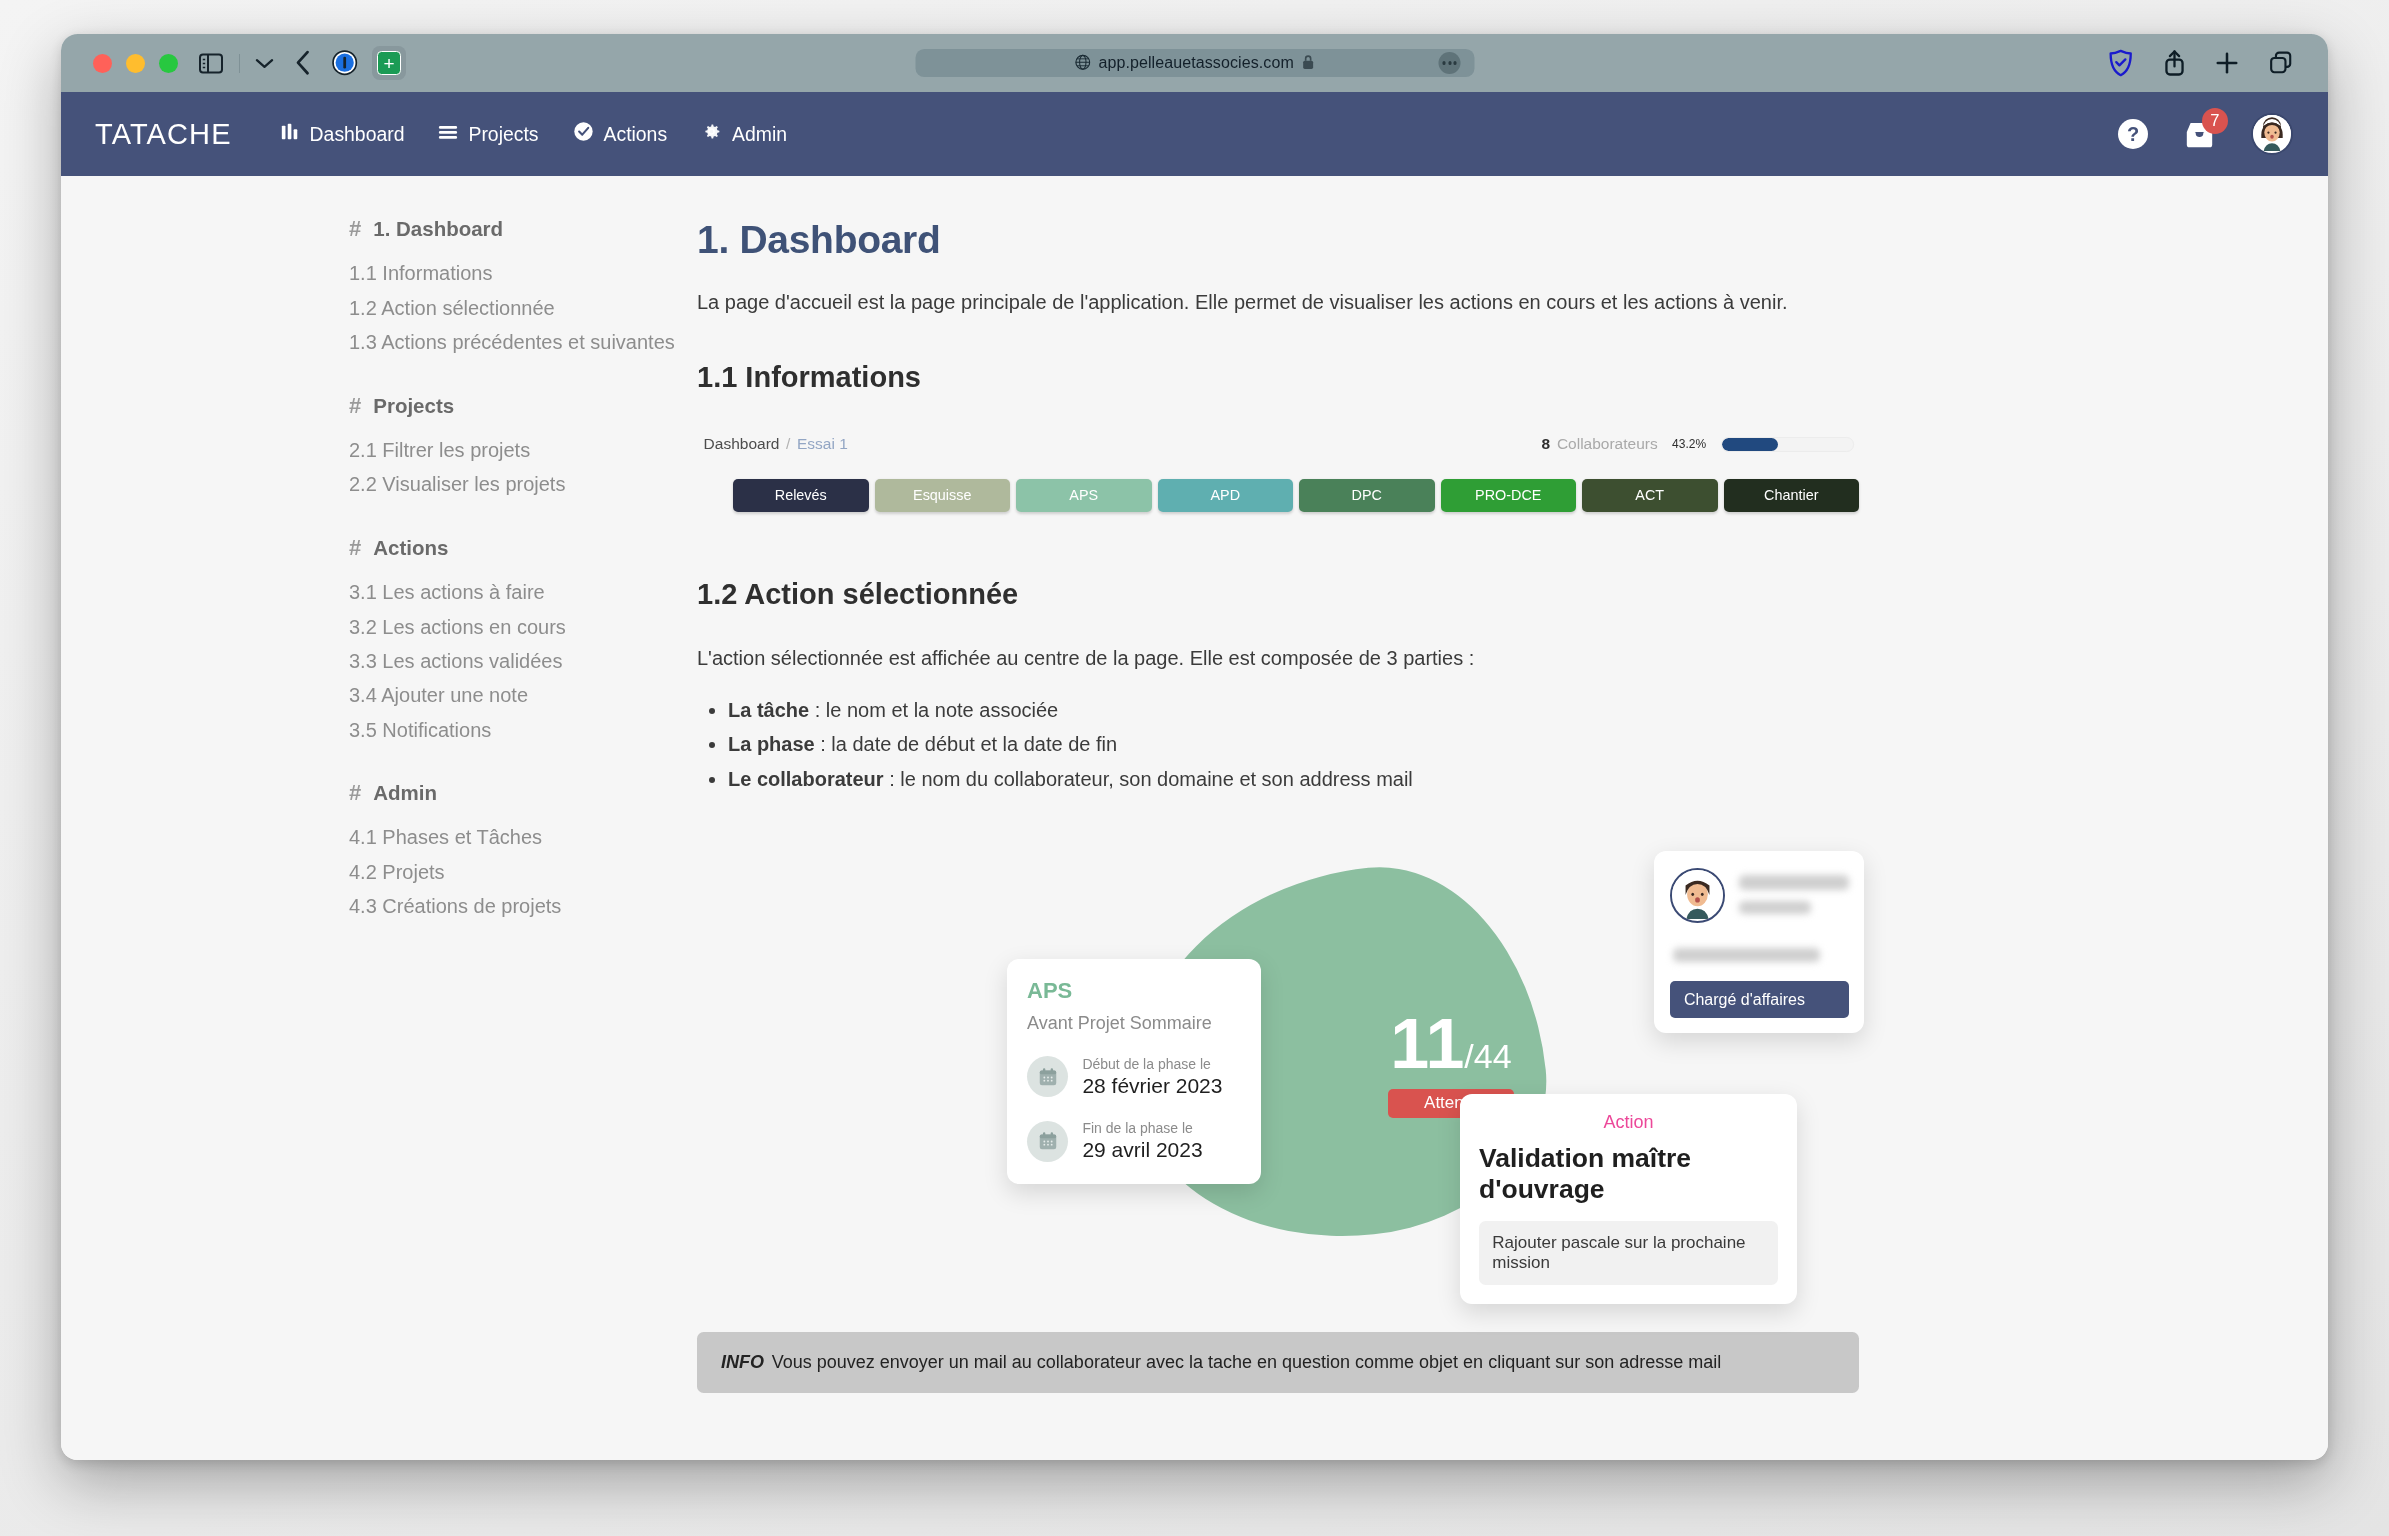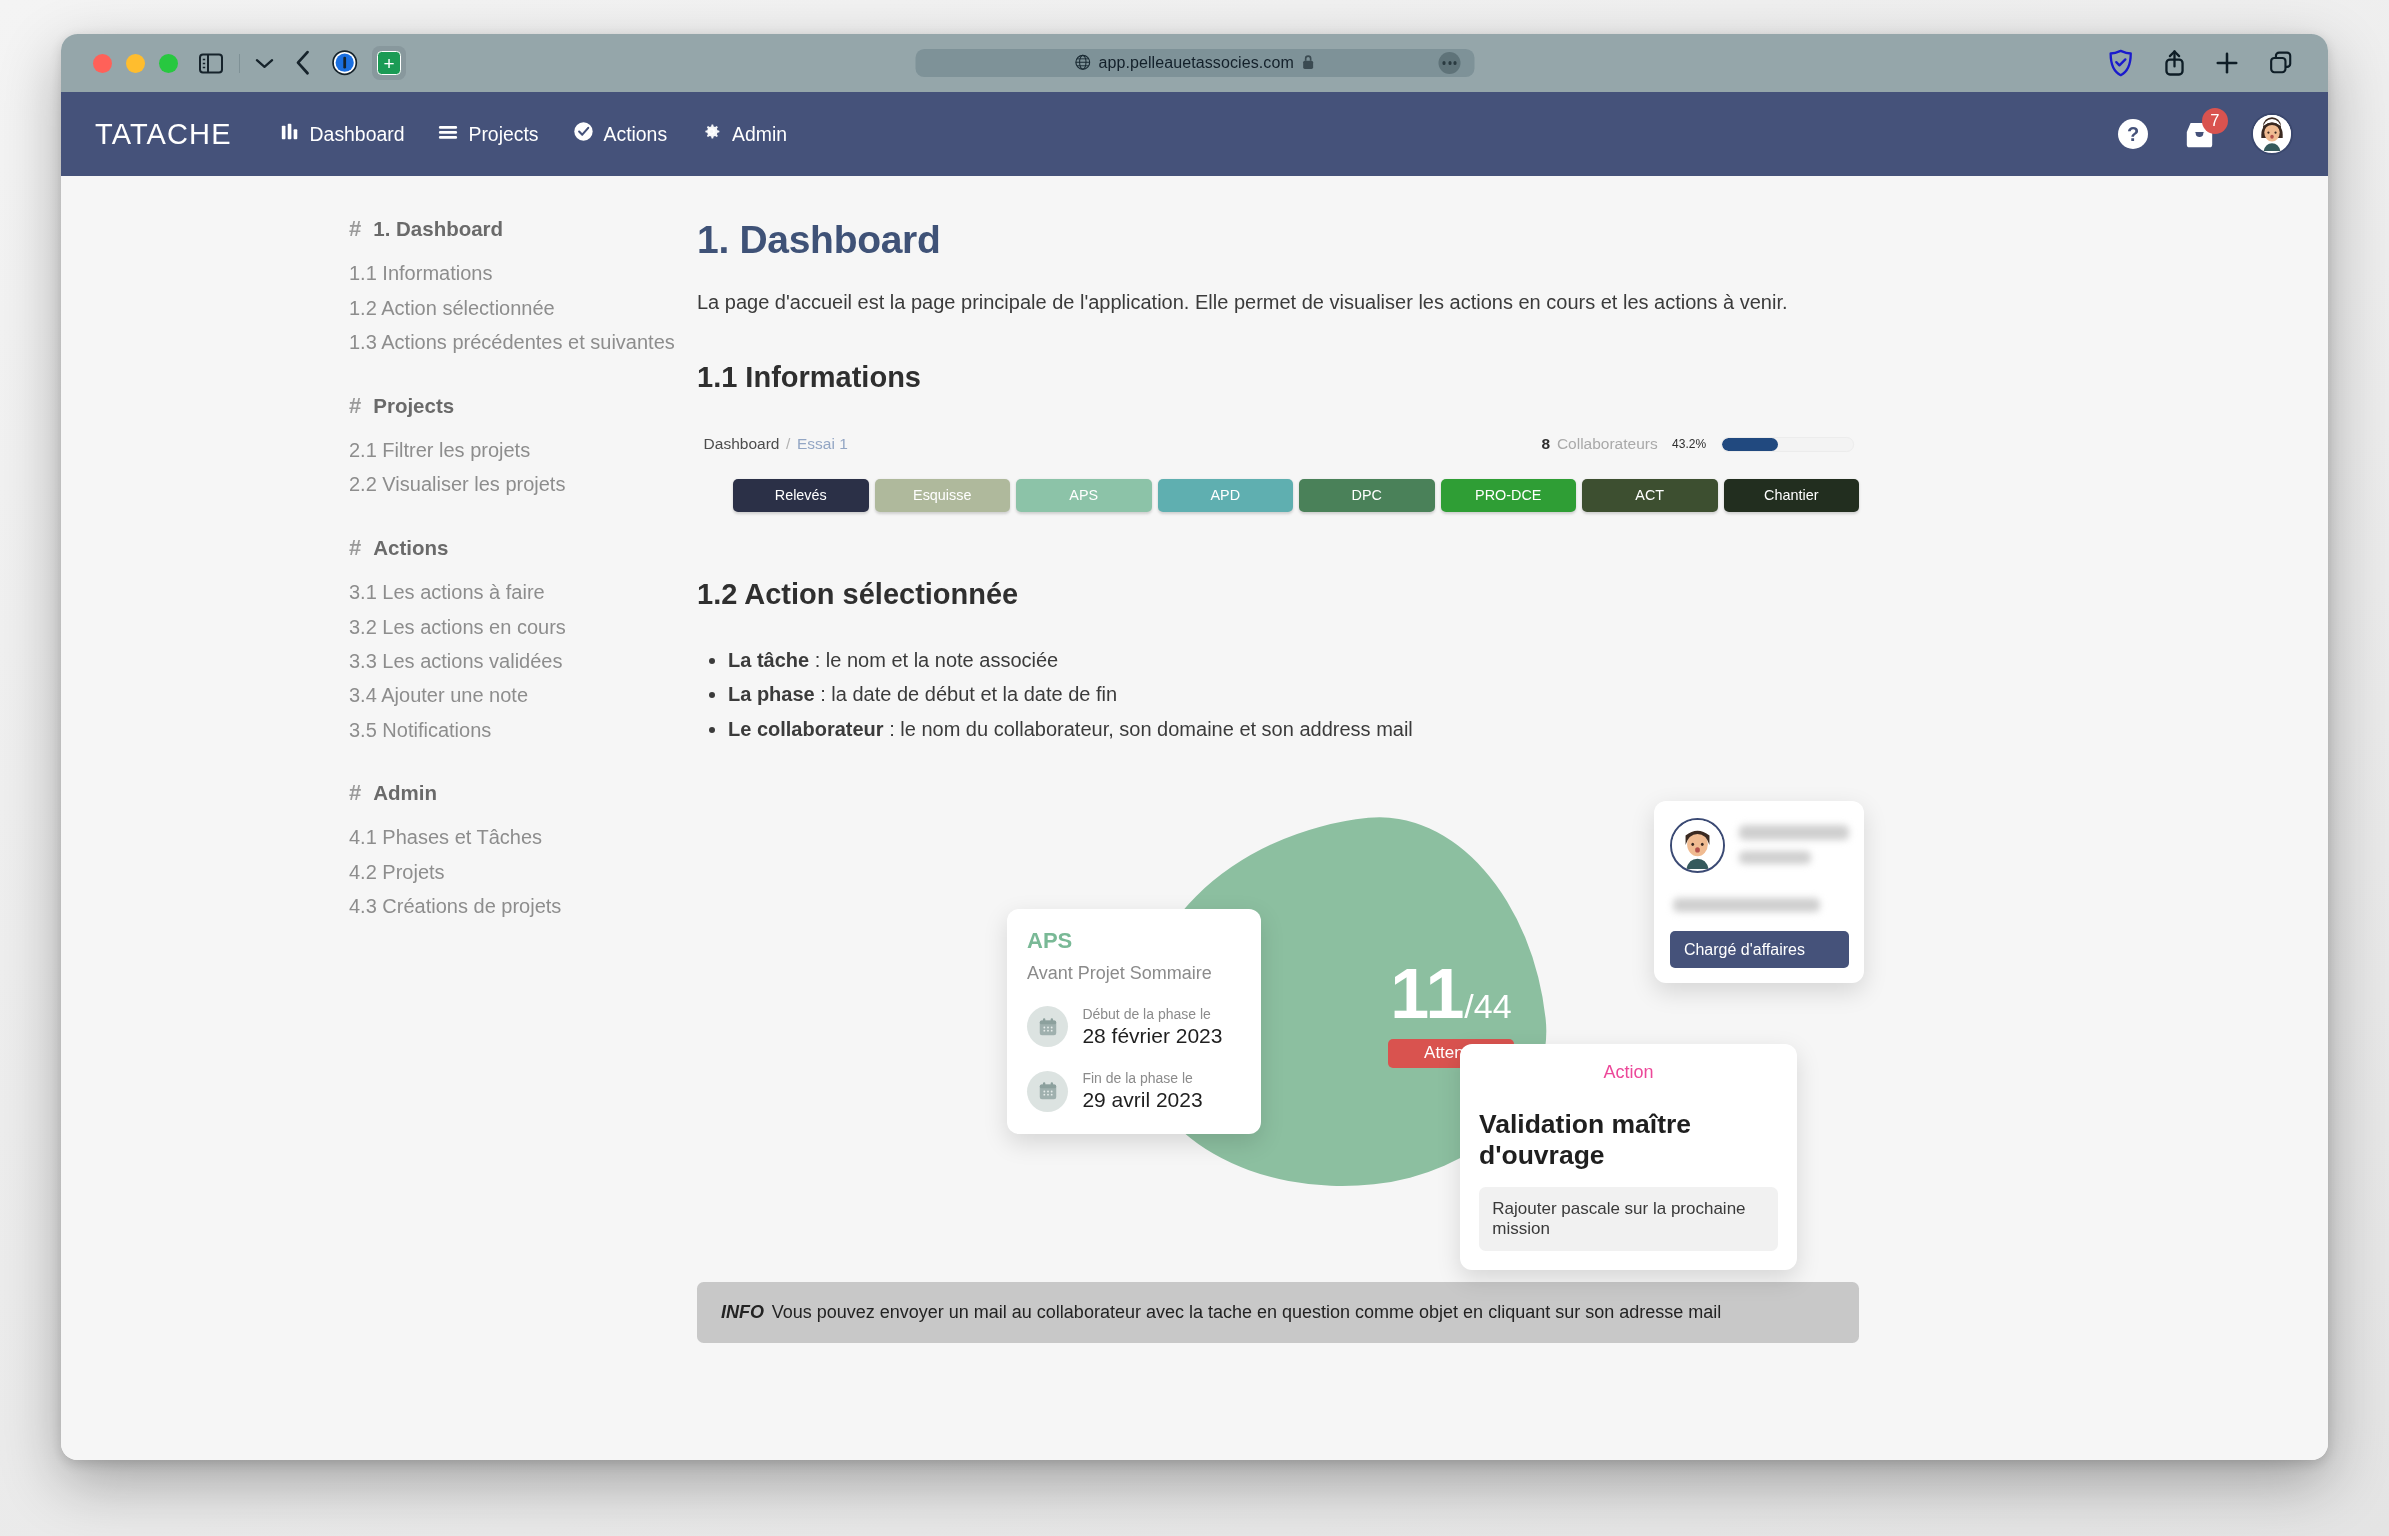--- a/index.html
+++ b/index.html
@@ -195,21 +195,21 @@
   }
   .blurline { border-radius: 5.5px; background: #cfcfcf; filter: blur(3.9px); }
   .roletag {
     margin-top: 19px; height: 37px; border-radius: 5px; background: #45527a;
     color: #fff; font-size: 16px;
     display: flex; align-items: center; padding-left: 14.4px;
   }
 
   .card-action { left: 763px; top: 243px; width: 337px; padding: 17.7px 19px 19px 19px; }
   .act-label { color: #ec4899; font-size: 18px; text-align: center; }
-  .act-title { color: #1f1f1f; font-size: 26.5px; font-weight: 700; margin-top: 26px; }
+  .act-title { color: #1f1f1f; font-size: 26.5px; font-weight: 700; margin-top: 10px; }
   .act-note {
     margin-top: 16.6px; background: #f1f1f1; border-radius: 6.6px;
     padding: 12px 13.3px; color: #3a3a3a; font-size: 17px;
   }
 
   .infobox {
     margin-top: 39px; background: #c8c8c8; border-radius: 6.6px;
     padding: 20px 24px; color: #232323; font-size: 18px; max-width: 1162px;
   }
   .infobox b { font-style: italic; font-weight: 700; margin-right: 7.7px; }
@@ -450,20 +450,21 @@
             <span class="phase" style="background: rgb(140, 195, 168);">APS</span>
             <span class="phase" style="background: rgb(95, 175, 176);">APD</span>
             <span class="phase" style="background: rgb(74, 129, 89);">DPC</span>
             <span class="phase" style="background: rgb(47, 158, 53);">PRO-DCE</span>
             <span class="phase" style="background: rgb(61, 79, 48);">ACT</span>
             <span class="phase" style="background: rgb(34, 46, 31);">Chantier</span>
           </div>
         </div>
 
         <h2 class="doc" style="margin-top:66px">1.2 Action sélectionnée</h2>
+        <p class="doc">L'action sélectionnée est affichée au centre de la page. Elle est composée de 3 parties :</p>
         <ul class="doc">
           <li><b>La tâche</b><span> : le nom et la note associée</span></li>
           <li><b>La phase</b><span> : la date de début et la date de fin</span></li>
           <li><b>Le collaborateur</b><span> : le nom du collaborateur, son domaine et son address mail</span></li>
         </ul>
 
         <div class="illus">
           <div class="blob"></div>
 
           <div class="card card-aps">

